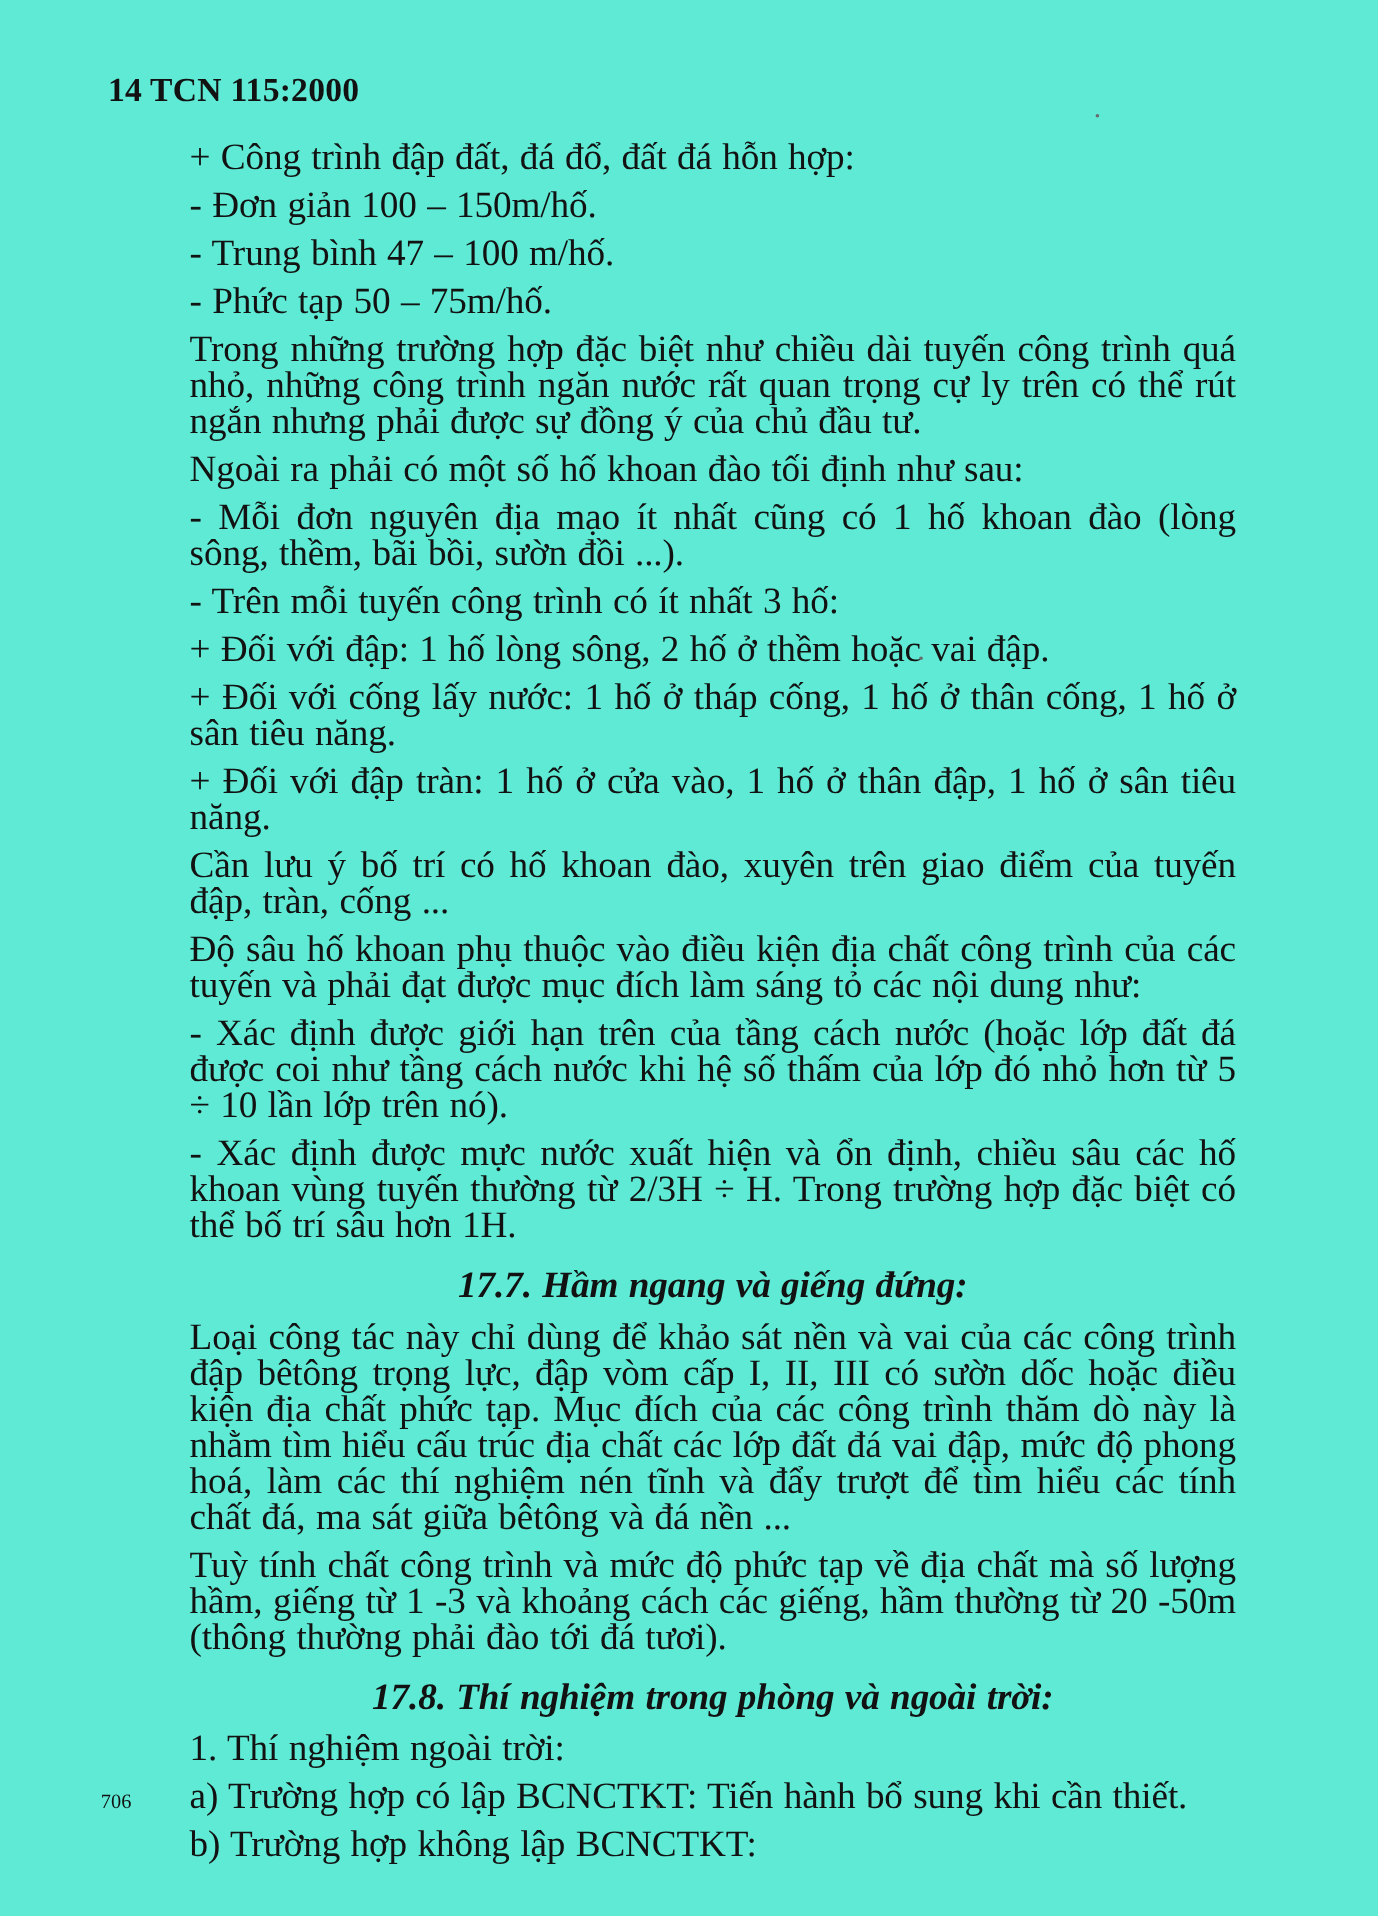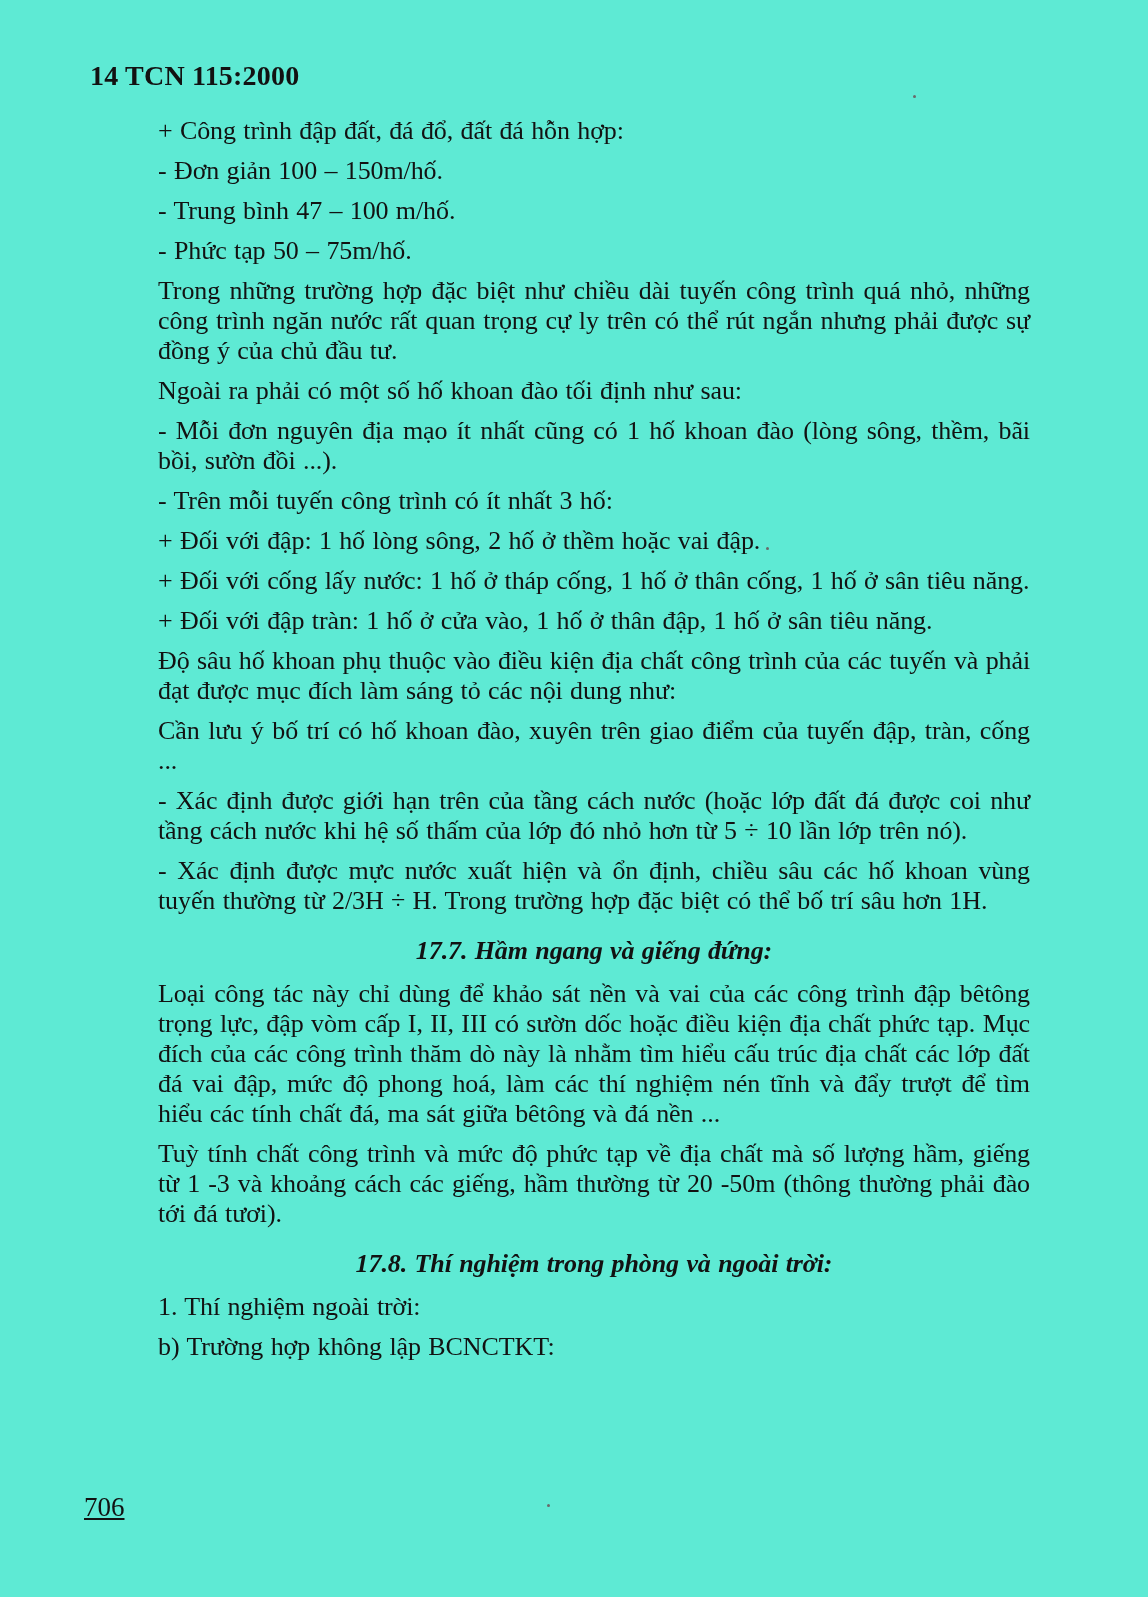--- a/index.html
+++ b/index.html
@@ -27,39 +27,38 @@
     white-space: nowrap;
   }
   .content {
     position: absolute;
     top: 116px;
     left: 158px;
     width: 872px;
   }
   .content p {
     margin: 0 0 10px 0;
-    font-size: 26px;
+    font-size: 31px;
     line-height: 30px;
     text-align: justify;
     letter-spacing: -0.1px;
     word-spacing: 1px;
   }
   .content p.h {
     font-weight: bold;
     font-style: italic;
     margin-top: 20px;
     margin-bottom: 13px;
     text-align: center;
   }
   .page-number {
     position: absolute;
     left: 84px;
     top: 1492px;
-    font-size: 27px;
-    text-decoration: underline;
+    font-size: 17px;
   }
   .speck {
     position: absolute;
     background: #6a6a6a;
     border-radius: 50%;
   }
 </style>
 </head>
 <body>
 
@@ -72,29 +71,30 @@
     <p class="b">- Đơn giản 100 – 150m/hố.</p>
     <p class="b">- Trung bình 47 – 100 m/hố.</p>
     <p class="b">- Phức tạp 50 – 75m/hố.</p>
     <p class="b">Trong những trường hợp đặc biệt như chiều dài tuyến công trình quá nhỏ, những công trình ngăn nước rất quan trọng cự ly trên có thể rút ngắn nhưng phải được sự đồng ý của chủ đầu tư.</p>
     <p class="b">Ngoài ra phải có một số hố khoan đào tối định như sau:</p>
     <p class="b">- Mỗi đơn nguyên địa mạo ít nhất cũng có 1 hố khoan đào (lòng sông, thềm, bãi bồi, sườn đồi ...).</p>
     <p class="b">- Trên mỗi tuyến công trình có ít nhất 3 hố:</p>
     <p class="b">+ Đối với đập: 1 hố lòng sông, 2 hố ở thềm hoặc vai đập.</p>
     <p class="b">+ Đối với cống lấy nước: 1 hố ở tháp cống, 1 hố ở thân cống, 1 hố ở sân tiêu năng.</p>
     <p class="b">+ Đối với đập tràn: 1 hố ở cửa vào, 1 hố ở thân đập, 1 hố ở sân tiêu năng.</p>
+    <p class="b">Cần lưu ý bố trí có hố khoan đào, xuyên trên giao điểm của tuyến đập, tràn, cống ...</p>
     <p class="b">Độ sâu hố khoan phụ thuộc vào điều kiện địa chất công trình của các tuyến và phải đạt được mục đích làm sáng tỏ các nội dung như:</p>
-    <p class="b">Cần lưu ý bố trí có hố khoan đào, xuyên trên giao điểm của tuyến đập, tràn, cống ...</p>
     <p class="b">- Xác định được giới hạn trên của tầng cách nước (hoặc lớp đất đá được coi như tầng cách nước khi hệ số thấm của lớp đó nhỏ hơn từ 5 ÷ 10 lần lớp trên nó).</p>
     <p class="b">- Xác định được mực nước xuất hiện và ổn định, chiều sâu các hố khoan vùng tuyến thường từ 2/3H ÷ H. Trong trường hợp đặc biệt có thể bố trí sâu hơn 1H.</p>
     <p class="h">17.7. Hầm ngang và giếng đứng:</p>
     <p class="b">Loại công tác này chỉ dùng để khảo sát nền và vai của các công trình đập bêtông trọng lực, đập vòm cấp I, II, III có sườn dốc hoặc điều kiện địa chất phức tạp. Mục đích của các công trình thăm dò này là nhằm tìm hiểu cấu trúc địa chất các lớp đất đá vai đập, mức độ phong hoá, làm các thí nghiệm nén tĩnh và đẩy trượt để tìm hiểu các tính chất đá, ma sát giữa bêtông và đá nền ...</p>
     <p class="b">Tuỳ tính chất công trình và mức độ phức tạp về địa chất mà số lượng hầm, giếng từ 1 -3 và khoảng cách các giếng, hầm thường từ 20 -50m (thông thường phải đào tới đá tươi).</p>
     <p class="h">17.8. Thí nghiệm trong phòng và ngoài trời:</p>
     <p class="b">1. Thí nghiệm ngoài trời:</p>
+    <p class="b">a) Trường hợp có lập BCNCTKT: Tiến hành bổ sung khi cần thiết.</p>
     <p class="b">b) Trường hợp không lập BCNCTKT:</p>
   </div>
 
   <div class="page-number">706</div>
 
   <div class="speck" style="left:913px; top:95px;  width:3px; height:3px;"></div>
   <div class="speck" style="left:766px; top:547px; width:3px; height:3px;"></div>
   <div class="speck" style="left:547px; top:1504px;width:3px; height:3px;"></div>
 </div>
 

